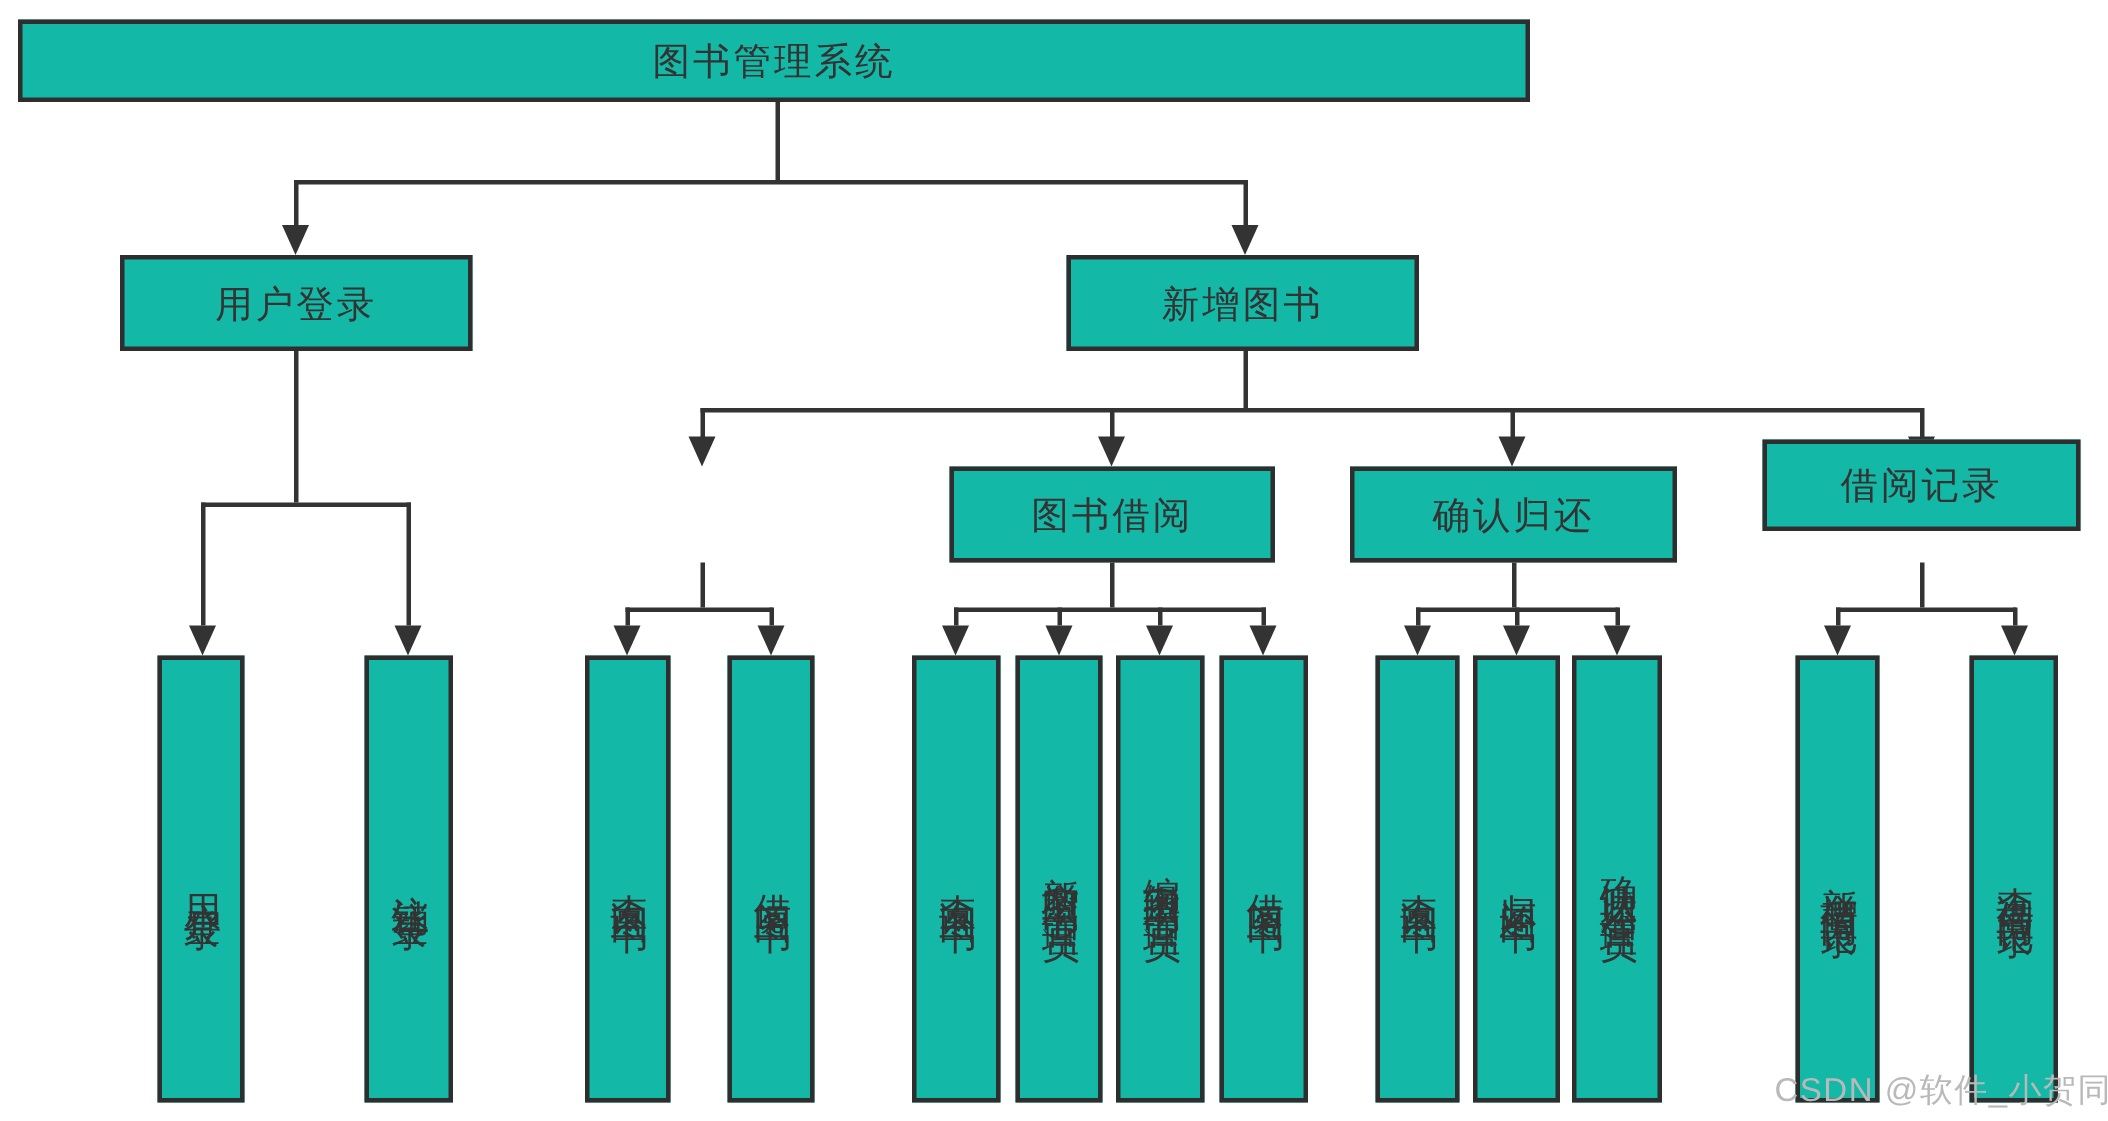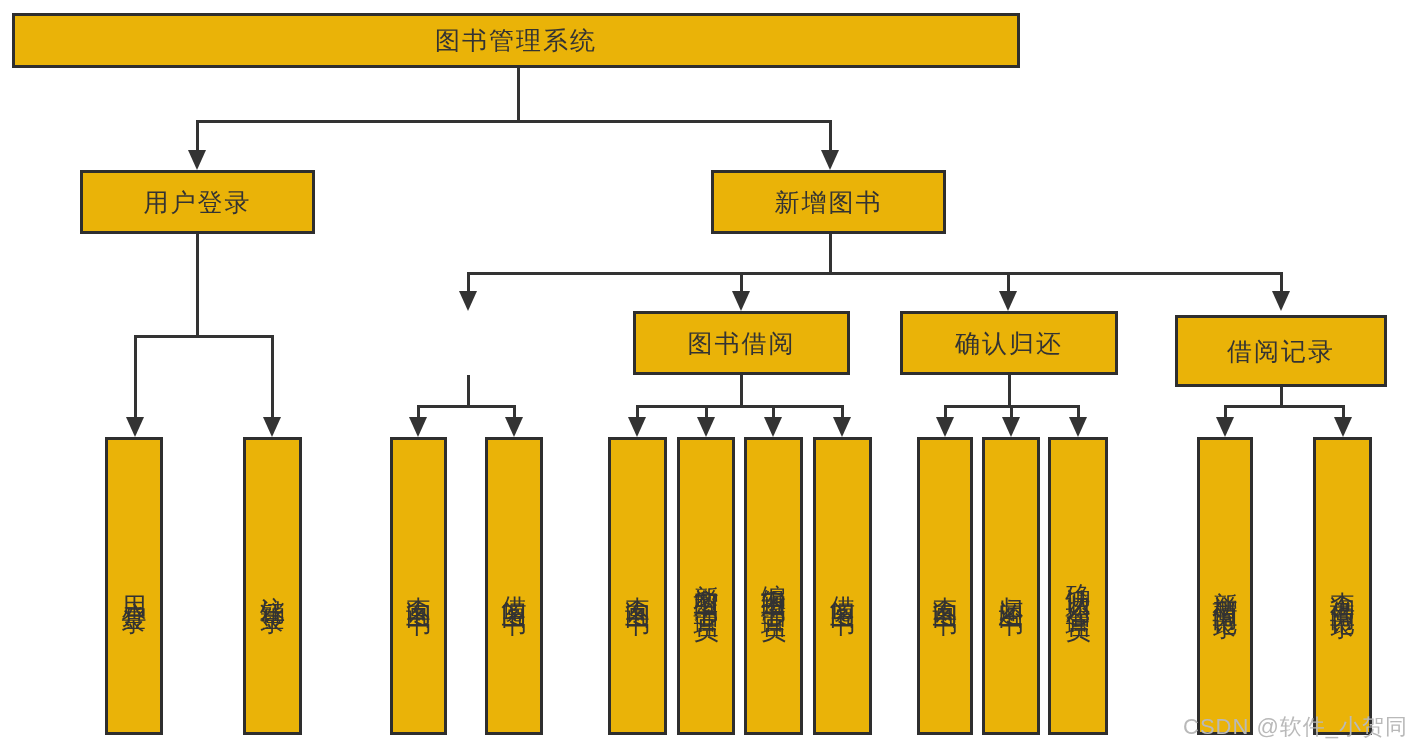--- a/index.html
+++ b/index.html
@@ -12,21 +12,21 @@
   html,body{margin:0;padding:0;background:var(--bg);}
   .canvas{
     position:relative;width:1405px;height:747px;background:var(--bg);
     overflow:hidden;font-family:"Liberation Sans","DejaVu Sans",sans-serif;
   }
   .vl{position:absolute;width:3px;background:var(--line);}
   .hl{position:absolute;height:3px;background:var(--line);}
   .arrow{position:absolute;width:0;height:0;
     border-left:9px solid transparent;border-right:9px solid transparent;
     border-top:20px solid var(--line);}
-  .box{position:absolute;background:#eab308;border:3px solid var(--border);
+  .box{position:absolute;background:#14b8a6;border:3px solid var(--border);
     box-sizing:border-box;display:flex;align-items:center;justify-content:center;}
   .hlabel{font-size:25px;letter-spacing:2px;color:var(--text);white-space:nowrap;}
   .vlabel{writing-mode:vertical-rl;text-orientation:mixed;font-size:25px;
     letter-spacing:5px;color:var(--text);line-height:1;}
   .watermark{position:absolute;left:1183px;top:712px;font-size:22px;
     color:var(--wm);white-space:nowrap;z-index:10;letter-spacing:1px;}
 </style>
 </head>
 <body>
 
@@ -99,21 +99,21 @@
   <div class="box" style="left:711px;top:170px;width:235px;height:64px">
     <span class="hlabel">新增图书</span>
   </div>
 
   <div class="box" style="left:633px;top:311px;width:217px;height:64px">
     <span class="hlabel">图书借阅</span>
   </div>
   <div class="box" style="left:900px;top:311px;width:218px;height:64px">
     <span class="hlabel">确认归还</span>
   </div>
-  <div class="box" style="left:1175px;top:315px;width:212px;height:72px">
+  <div class="box" style="left:1175px;top:293px;width:212px;height:61px">
     <span class="hlabel">借阅记录</span>
   </div>
 
   <div class="box" style="left:105px;top:437px;width:58px;height:298px">
     <span class="vlabel">用户登录</span>
   </div>
   <div class="box" style="left:243px;top:437px;width:59px;height:298px">
     <span class="vlabel">注销登录</span>
   </div>
 

